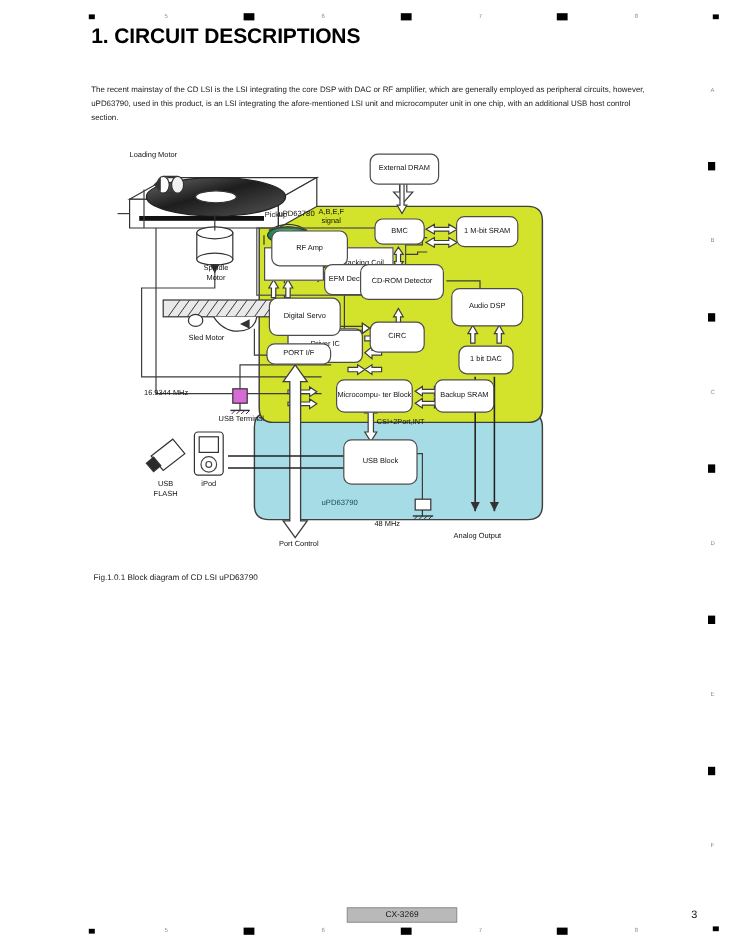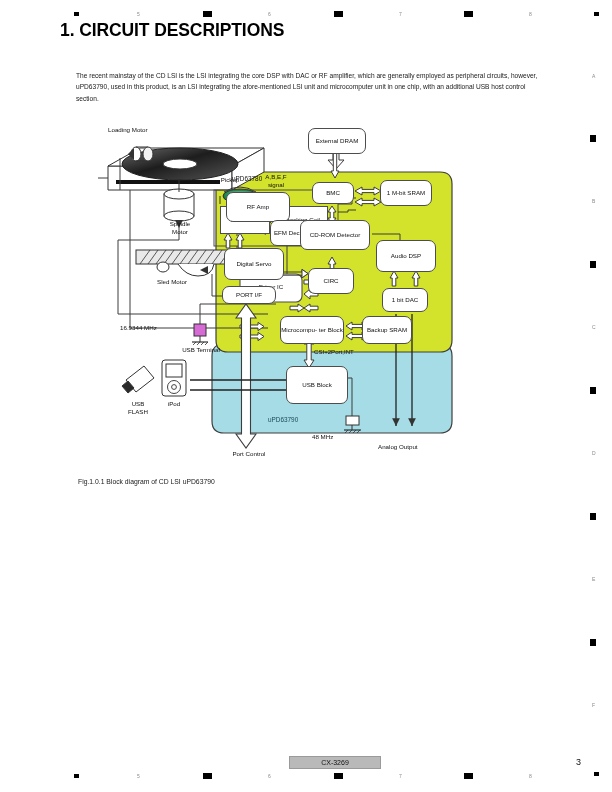--- a/index.html
+++ b/index.html
@@ -30,21 +30,21 @@
   .margin-label {
     position: absolute;
     font-size: 5px;
     color: #8a8a8a;
     font-family: "Liberation Sans", sans-serif;
   }
 
   
   .doc-title {
     position: absolute;
-    left: 60px;
+    left: 76px;
     top: 20px;
     font-size: 17.5px;
     font-weight: bold;
     letter-spacing: -0.1px;
     color: #000;
   }
 
   
   .intro {
     position: absolute;

